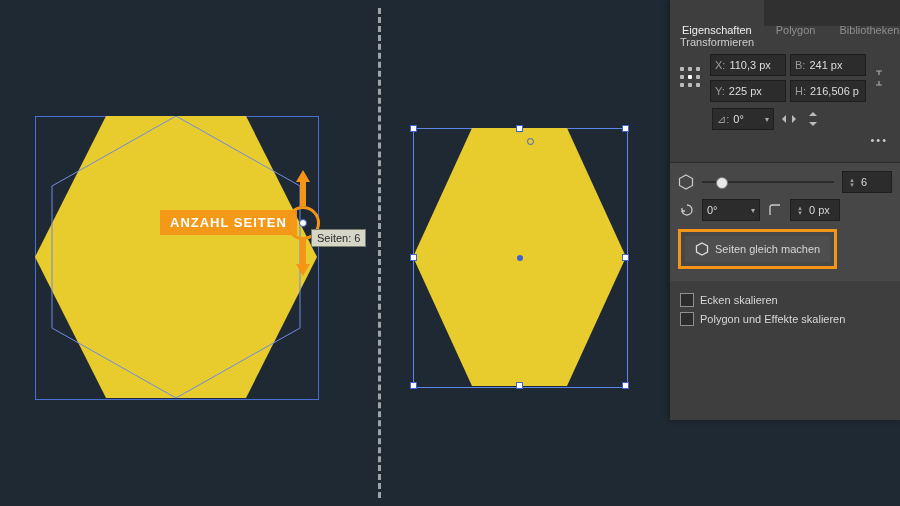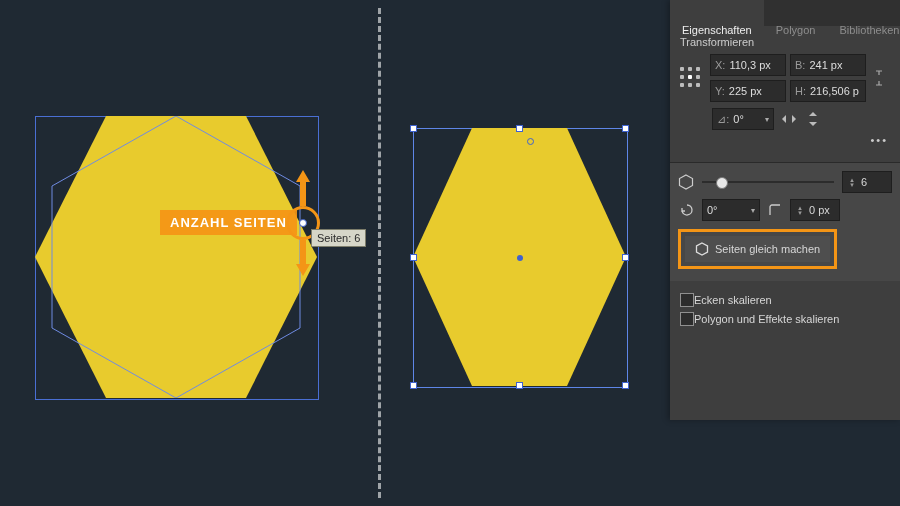--- a/index.html
+++ b/index.html
@@ -44,21 +44,21 @@
   .hex-mark{width:16px;height:16px;}
   .slider{position:relative;flex:1;height:14px;}
   .track{position:absolute;top:6px;left:0;right:0;height:2px;background:#2c2c2c;}
   .thumb{position:absolute;top:2px;width:10px;height:10px;border-radius:50%;background:#e8e8e8;border:1px solid #777;}
   .num-field{display:flex;align-items:center;background:#2c2c2c;border:1px solid #1e1e1e;height:20px;padding:0 4px;min-width:40px;}
   .num-field .spin{margin-right:4px;}
   .corner-row{display:flex;align-items:center;gap:6px;margin-top:6px;}
   .hl-btn{display:inline-flex;align-items:center;gap:6px;background:#4e4e4e;padding:6px 10px;margin-top:10px;}
   .hl-box{border:3px solid #f49516;display:inline-block;padding:4px;margin-top:8px;}
   .checks{padding:12px 10px 10px 10px;}
-  .chk{display:flex;align-items:center;margin-bottom:5px;}
+  .chk{display:flex;align-items:center;gap:6px;margin-bottom:5px;}
   .chk-box{width:12px;height:12px;border:1px solid #8f8f8f;background:#2c2c2c;}
 </style>
 </head>
 <body>
 
 <div class="canvas">
   <div class="divider"></div>
 
   <div class="left-bb"></div>
   <div class="hex1">

